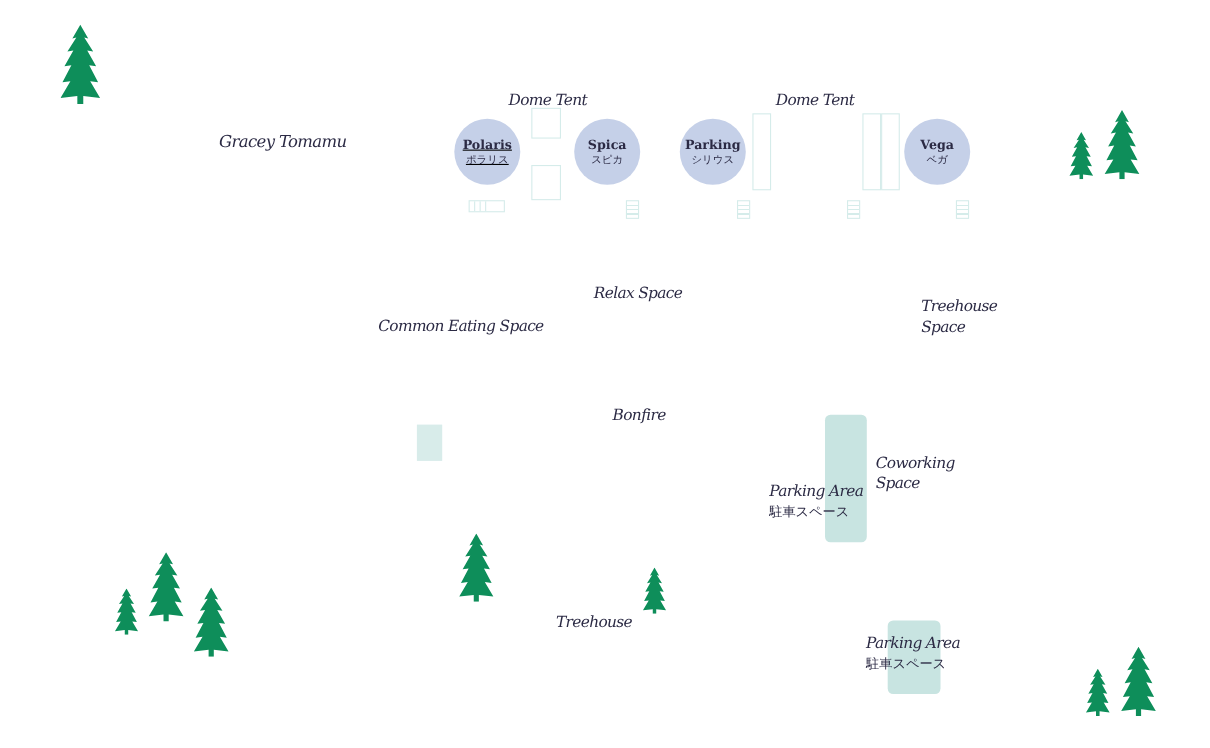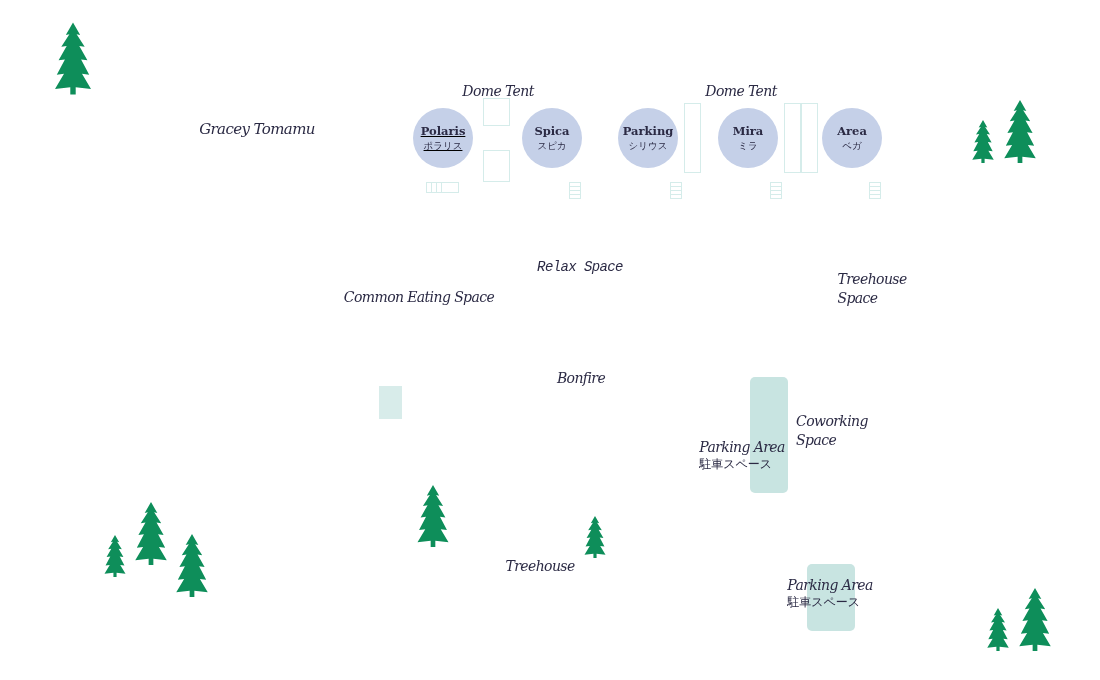--- a/index.html
+++ b/index.html
@@ -12,21 +12,21 @@
       font-size: 14px;
       color: #2b2a44;
       letter-spacing: -0.6px;
       white-space: nowrap;
       line-height: 1.35;
       text-align: left;
       transform: translateX(-50%);
     }
     .label .ja {
       display: block;
-      font-family: Liberation Mono, monospace;
+      font-family: Liberation Serif, serif;
       font-style: normal;
       font-size: 12px;
       letter-spacing: 0;
       color: #2b2a44;
     }
     .label .line { display: block; }
     .tent {
       position: absolute;
       width: 60px; height: 60px;
       border-radius: 50%;
@@ -154,40 +154,36 @@
     <span class="jp">ポラリス</span>
   </div>
   <div class="tent" style="left:522px;top:108px;">
     <span class="en">Spica</span>
     <span class="jp">スピカ</span>
   </div>
   <div class="tent" style="left:618px;top:108px;">
     <span class="en">Parking</span>
     <span class="jp">シリウス</span>
   </div>
-  <div class="tent" style="left:718px;top:108px;">
-    <span class="en">Mira</span>
-    <span class="jp">ミラ</span>
-  </div>
   <div class="tent" style="left:822px;top:108px;">
-    <span class="en">Area</span>
+    <span class="en">Vega</span>
     <span class="jp">ベガ</span>
   </div>
 
   <div class="bench" style="left:426px;top:182px;">
     <span style="left:4px;"></span>
       <span style="left:9px;"></span>
       <span style="left:14px;"></span>
   </div>
   <div class="ladder" style="left:569px;top:182px;"></div>
   <div class="ladder" style="left:670px;top:182px;"></div>
   <div class="ladder" style="left:770px;top:182px;"></div>
   <div class="ladder" style="left:869px;top:182px;"></div>
 
-  <div class="label" style="left:580px;top:258px;font-family:Liberation Mono, monospace;">Relax Space</div>
+  <div class="label" style="left:580px;top:258px;">Relax Space</div>
   <div class="label" style="left:419px;top:288px;">Common Eating Space</div>
   <div class="label" style="left:872px;top:270px;">
     <span class="line">Treehouse</span>
     <span class="line">Space</span>
   </div>
   <div class="label" style="left:581px;top:369px;">Bonfire</div>
 
   <div class="fill-block light" style="left:379px;top:386px;width:23px;height:33px;"></div>
 
   <div class="fill-block" style="left:750px;top:377px;width:38px;height:116px;"></div>

